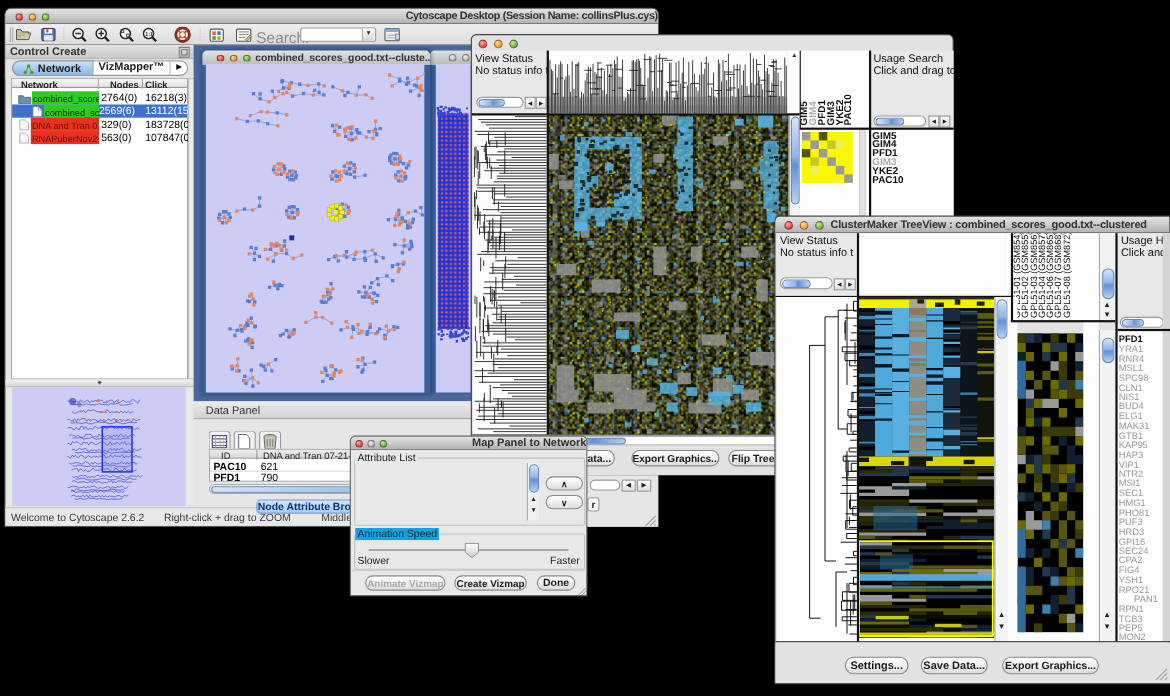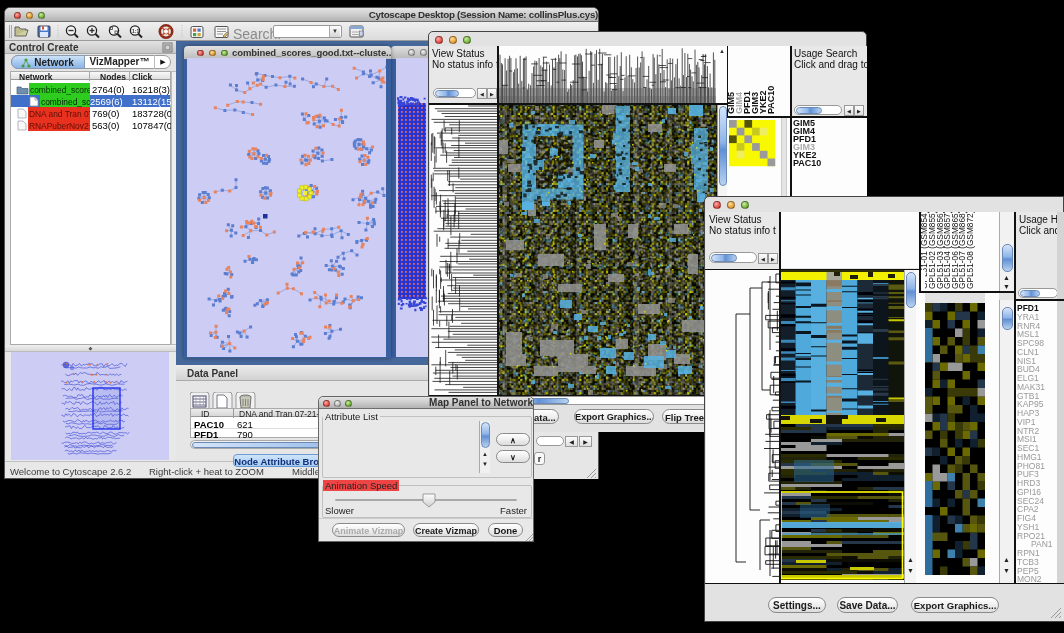--- a/index.html
+++ b/index.html
@@ -133,21 +133,21 @@
       <div class="abs" style="left:79px;top:1px;color:#fff">2569(6)</div>
       <div class="abs" style="left:121px;top:1px;color:#fff">13112(15)</div>
     </div>
 
     <div class="abs" style="left:0;top:35px;width:159px;height:12px;font-size:9.5px">
       <svg class="abs" style="left:6px;top:1px" width="10" height="11">
           <path d="M1 10V1h5l3 3v6z" fill="#f8f8f8" stroke="#99a" stroke-width="0.7"></path>
         </svg>
       <div class="abs" style="left:17px;top:0;width:62px;height:12px;background:#e8311f"></div>
       <div class="abs" style="left:18px;top:1.5px;color:#601008;font-size:8.4px;width:61px;overflow:hidden">DNA and Tran 07</div>
-      <div class="abs" style="left:81px;top:1px;color:#000">769(0)</div>
+      <div class="abs" style="left:81px;top:1px;color:#000">329(0)</div>
       <div class="abs" style="left:121px;top:1px;color:#000">183728(0)</div>
     </div>
 
     <div class="abs" style="left:0;top:47px;width:159px;height:12px;font-size:9.5px">
       <svg class="abs" style="left:6px;top:1px" width="10" height="11">
           <path d="M1 10V1h5l3 3v6z" fill="#f8f8f8" stroke="#99a" stroke-width="0.7"></path>
         </svg>
       <div class="abs" style="left:17px;top:0;width:62px;height:12px;background:#e8311f"></div>
       <div class="abs" style="left:18px;top:1.5px;color:#601008;font-size:8.4px;width:61px;overflow:hidden">RNAPuberNov2+!</div>
       <div class="abs" style="left:81px;top:1px;color:#000">563(0)</div>
@@ -176,21 +176,21 @@
       <rect x="54.8" y="30.0" width="1.5" height="1.5" fill="#e07040"></rect>
       <rect x="82.6" y="29.0" width="1.5" height="1.5" fill="#e07040"></rect>
       <rect x="84.7" y="22.0" width="1.5" height="1.5" fill="#e07040"></rect>
       <rect x="104.1" y="29.0" width="1.5" height="1.5" fill="#e07040"></rect>
       <rect x="80.9" y="22.0" width="1.5" height="1.5" fill="#e07040"></rect>
       <rect x="82" y="36" width="27" height="41" fill="#5064e0" fill-opacity="0.15" stroke="#2233ee" stroke-width="1.4"></rect>
     </svg>
 
   <div class="abs" style="left:0;top:453px;width:593px;height:17px;background:#e8e8e8;border-top:1px solid #c0c0c0">
     <div class="abs" style="left:5px;top:4px;font-size:9.5px;color:#3a3a3a">Welcome to Cytoscape 2.6.2</div>
-    <div class="abs" style="left:144px;top:4px;font-size:9.5px;color:#3a3a3a">Right-click + heat  to  ZOOM</div>
+    <div class="abs" style="left:144px;top:4px;font-size:9.5px;color:#3a3a3a">Right-click + drag  to  ZOOM</div>
     <div class="abs" style="left:287px;top:4px;font-size:9.5px;color:#3a3a3a">Middle-click + drag  to  PAN</div>
   </div>
 
   <div class="abs" style="left:171px;top:33px;width:422px;height:324px;background:#46689b;overflow:hidden">
 
     <div class="abs" style="left:215px;top:5px;width:180px;height:312px;background:#3a5f9e;border-radius:4px 4px 0 0">
       <div class="abs" style="left:0;top:0;width:100%;height:13px;background:linear-gradient(#e0e0e0,#b8b8b8);border-radius:4px 4px 0 0"></div>
       <div class="lt gry" style="left:17px;top:3px;width:7px;height:7px"></div>
       <div class="lt gry" style="left:29px;top:3px;width:7px;height:7px"></div>
       <div class="lt gry" style="left:41px;top:3px;width:7px;height:7px"></div>
@@ -199,21 +199,21 @@
     <div class="abs" style="left:8px;top:5px;width:207px;height:312px;background:#3a5f9e;border-radius:4px 4px 0 0;box-shadow:0 0 4px rgba(0,0,0,.4)">
       <div class="abs" style="left:0;top:0;width:100%;height:13px;background:linear-gradient(#e2e2e2,#bcbcbc);border-radius:4px 4px 0 0;font-size:9.5px;font-weight:bold;color:#333;line-height:13px;padding-left:48px;overflow:hidden;letter-spacing:-0.1px">combined_scores_good.txt--cluste...</div>
       <div class="lt red" style="left:13px;top:3.5px;width:6.5px;height:6.5px"></div>
       <div class="lt org" style="left:25px;top:3.5px;width:6.5px;height:6.5px"></div>
       <div class="lt grn" style="left:37px;top:3.5px;width:6.5px;height:6.5px"></div>
     </div>
   </div>
 
   <div class="abs" style="left:171px;top:357px;width:422px;height:96px;background:#e6e6e6">
     <div class="abs" style="left:0;top:0;width:422px;height:16px;background:linear-gradient(#ececec,#d2d2d2);border-bottom:1px solid #aaa">
-      <div class="abs" style="left:11px;top:3px;font-size:10px;font-weight:bold;color:#333">Data Panel</div>
+      <div class="abs" style="left:11px;top:3px;font-size:10px;font-weight:normal;color:#333">Data Panel</div>
     </div>
     <svg class="abs" style="left:14px;top:27px" width="70" height="20">
       <rect x="0" y="0" width="19" height="19" rx="3" fill="#f2f2f2" stroke="#999"></rect>
         <rect x="3" y="4" width="13" height="11" fill="#fff" stroke="#446"></rect>
         <path d="M3 7h13M3 10h13M3 13h13" stroke="#668" stroke-width="1"></path>
         <path d="M6 4v11M10 4v11M13.5 4v11" stroke="#99a" stroke-width="0.7"></path>
       <rect x="23" y="0" width="19" height="19" rx="3" fill="#f2f2f2" stroke="#999"></rect>
         <path d="M27 16V3h7l3 3v10z" fill="#fff" stroke="#667" stroke-width="0.9"></path>
       <rect x="46" y="0" width="19" height="19" rx="3" fill="#f2f2f2" stroke="#999"></rect>
         <ellipse cx="55.5" cy="5" rx="5.5" ry="2" fill="#b8b8a8" stroke="#555" stroke-width="0.8"></ellipse>
@@ -451,20 +451,21 @@
   </div>
 
 <div class="abs" style="left:429px;top:405px;width:438px;height:27px;background:#e2e2e2">
   <div class="abtn" style="left:8px;top:4px;width:56px;height:15px;font-size:9.5px;line-height:15px">Settings...</div>
   <div class="abtn" style="left:70px;top:4px;width:60px;height:15px;font-size:9.5px;line-height:15px">Save Data...</div>
   <div class="abtn" style="left:145px;top:4px;width:80px;height:15px;font-size:9.2px;line-height:15px">Export Graphics...</div>
   <div class="abtn" style="left:233px;top:4px;width:100px;height:15px;font-size:9.5px;line-height:15px">Flip Tree Node Order</div>
 </div>
 
 <div class="abs" style="left:704px;top:196px;width:360px;height:426px;background:#e2e2e2;border:1px solid #444;border-radius:5px 0 0 0">
+  <div class="tbar" style="height:15px;font-size:10px;line-height:15px;letter-spacing:-0.2px;border-radius:5px 0 0 0;text-align:left;padding-left:50px">ClusterMaker TreeView : combined_scores_good.txt--clustered</div>
   <div class="lt red" style="left:8px;top:3.5px"></div>
   <div class="lt org" style="left:22px;top:3.5px"></div>
   <div class="lt grn" style="left:36px;top:3.5px"></div>
 </div>
 
 <div class="abs" style="left:706px;top:212px;width:73px;height:57px;background:#e8e8e8">
   <div class="abs" style="left:3px;top:2px;font-size:10px;color:#111">View Status</div>
   <div class="abs" style="left:3px;top:13px;font-size:10px;color:#111">No status info t</div>
   <div class="sbtrack" style="left:3px;top:40px;width:48px;height:11px">
       <div class="vthumb" style="left:1px;top:1px;width:26px;height:7.5px"></div>
@@ -643,21 +644,21 @@
   <div class="abs" style="left:3px;top:19px;width:210px;height:62px;border:1px solid #c0c0c0;border-radius:2px"></div>
   <div class="abs" style="left:4px;top:14px;font-size:9.5px;color:#222;background:#e8e8e8;padding:0 2px">Attribute List</div>
   <div class="abs" style="left:160px;top:24px;width:11px;height:52px;background:#f0f0f0;border-left:1px solid #aaa">
     <div class="sbthumb" style="left:1px;top:1px;width:9px;height:26px"></div>
     <div class="abs" style="left:2px;top:30px;font-size:6px;color:#222">▲</div>
     <div class="abs" style="left:2px;top:40px;font-size:6px;color:#222">▼</div>
   </div>
   <div class="abtn" style="left:177px;top:36px;width:34px;height:13px;font-size:8px;line-height:13px">∧</div>
   <div class="abtn" style="left:177px;top:53px;width:34px;height:13px;font-size:8px;line-height:13px">∨</div>
   <div class="abs" style="left:3px;top:88px;width:210px;height:33px;border:1px solid #c0c0c0;border-radius:2px"></div>
-  <div class="abs" style="left:4px;top:83px;font-size:9.5px;color:#222;background:#ef4444;padding:0 2px">Animation Speed</div>
+  <div class="abs" style="left:4px;top:83px;font-size:9.5px;color:#222;background:#0ea5e9;padding:0 2px">Animation Speed</div>
   <div class="abs" style="left:16px;top:102px;width:182px;height:2px;background:#a8a8a8;border-radius:1px"></div>
   <svg class="abs" style="left:102px;top:95px" width="16" height="16">
       <path d="M2 2h12v8l-6 5-6-5z" fill="url(#gt)" stroke="#888" stroke-width="0.8"></path>
       <defs>
         <linearGradient id="gt" x1="0" y1="0" x2="0" y2="1">
           <stop offset="0" stop-color="#fdfdfd"></stop>
           <stop offset="1" stop-color="#cfcfcf"></stop>
         </linearGradient>
       </defs>
     </svg>

